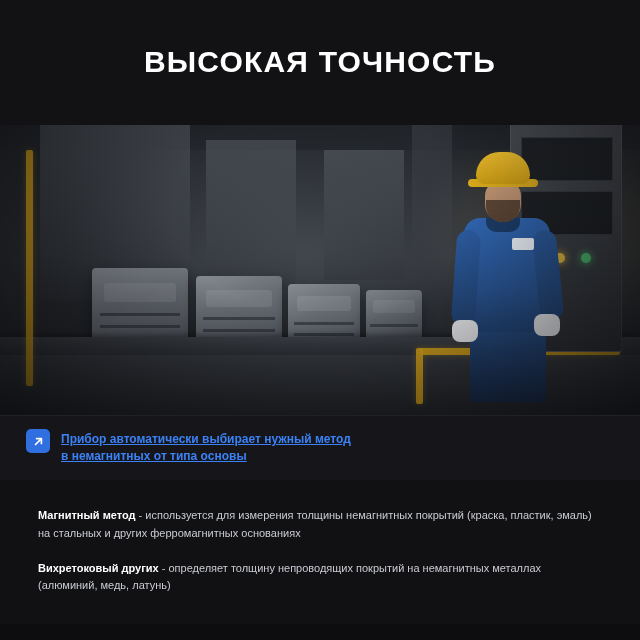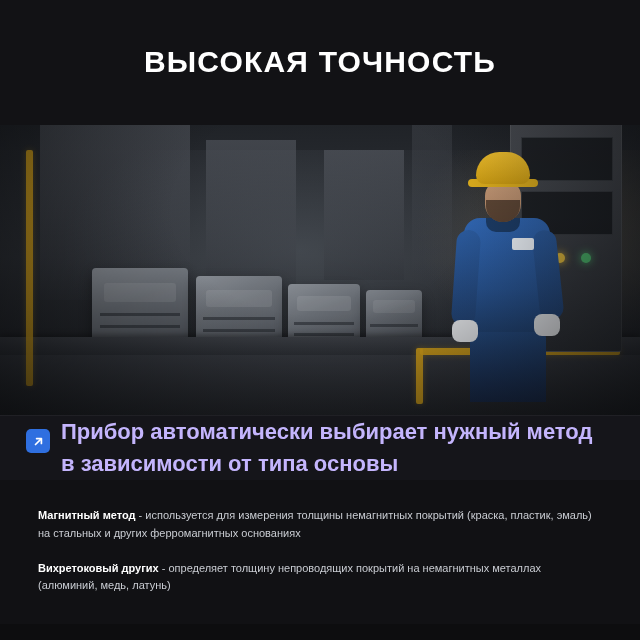--- a/index.html
+++ b/index.html
@@ -234,24 +234,25 @@
     border-radius: 5px;
     background: #2f6fe0;
     display: flex;
     align-items: center;
     justify-content: center;
     margin-right: 11px;
     margin-top: -14px;
   }
   .callout-icon svg { display: block; }
   .callout-text {
-    font-size: 22px;
+    font-size: 12px;
     font-weight: bold;
     line-height: 1.45;
-    color: #c4b5fd;
+    color: #3b82f6;
+    text-decoration: underline;
   }
 
   
   .body {
     position: absolute;
     left: 0;
     top: 482px;
     width: 640px;
     padding: 14px 38px 0 38px;
     box-sizing: border-box;
@@ -344,21 +345,21 @@
 
   <div class="callout">
     <span class="callout-icon">
       <svg width="13" height="13" viewBox="0 0 13 13" aria-hidden="true">
         <path d="M3.5 9.5 L9.2 3.8" stroke="#ffffff" stroke-width="1.7" stroke-linecap="round"></path>
         <path d="M4.6 3.6 L9.4 3.6 L9.4 8.4" stroke="#ffffff" stroke-width="1.7" stroke-linecap="round" stroke-linejoin="round" fill="none"></path>
       </svg>
     </span>
     <div class="callout-text">
       <div>Прибор автоматически выбирает нужный метод</div>
-      <div>в зависимости от типа основы</div>
+      <div>в немагнитных от типа основы</div>
     </div>
   </div>
 
   <div class="body">
     <p class="para">
       <span class="term">Магнитный метод</span><span> - используется для измерения толщины немагнитных покрытий (краска, пластик, эмаль) на стальных и других ферромагнитных основаниях</span>
     </p>
     <p class="para">
       <span class="term">Вихретоковый других</span><span> - определяет толщину непроводящих покрытий на немагнитных металлах (алюминий, медь, латунь)</span>
     </p>

